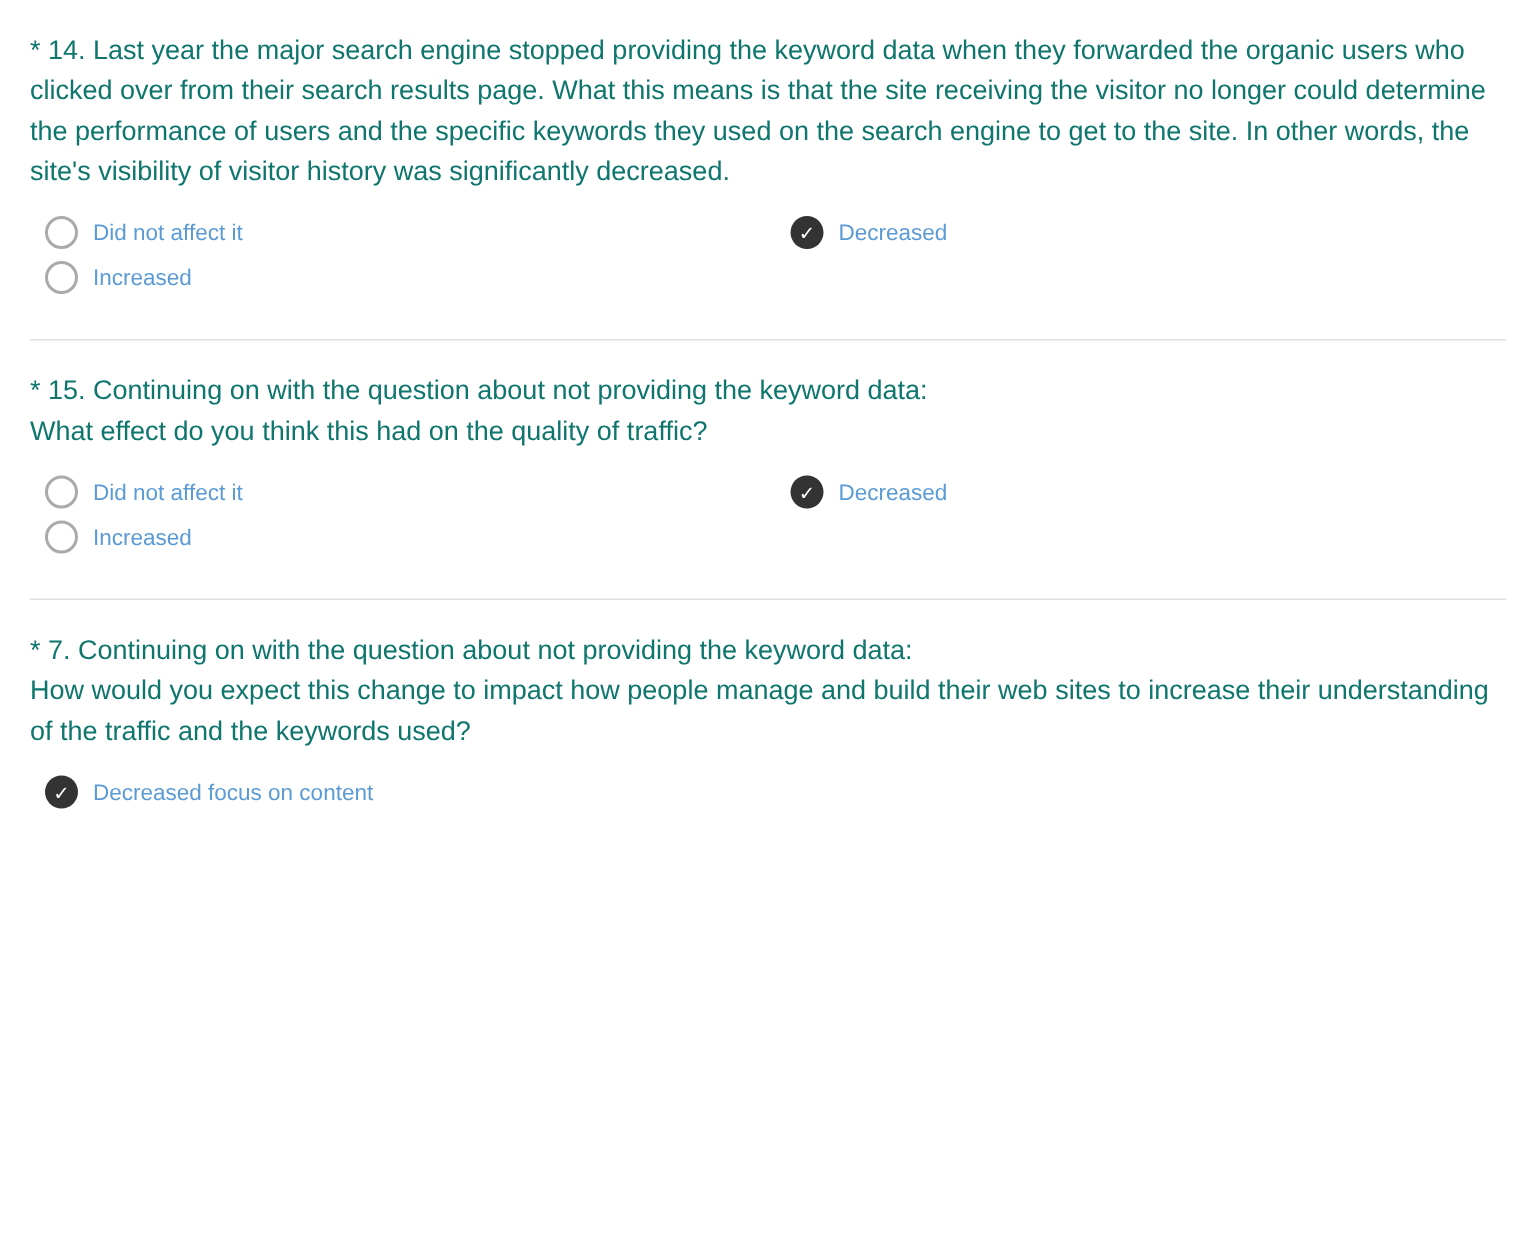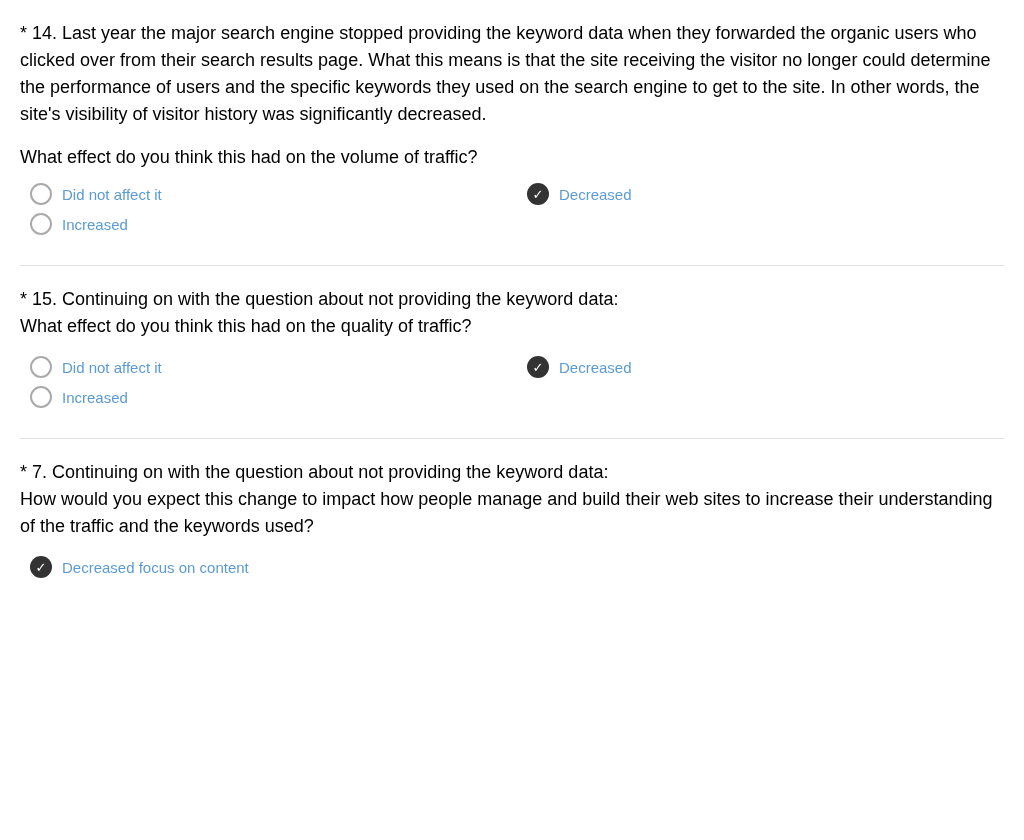--- a/index.html
+++ b/index.html
@@ -15,21 +15,21 @@
       width: 1024px;
       min-height: 840px;
       padding: 20px 20px 20px 20px;
     }
 
     .question-block {
       margin-bottom: 30px;
     }
 
     .question-text {
-      color: #000000;
+      color: #0f766e;
       font-size: 18px;
       line-height: 1.5;
       margin-bottom: 16px;
     }
 
     .options-grid {
       display: grid;
       grid-template-columns: 1fr 1fr;
       row-gap: 8px;
       column-gap: 20px;
@@ -73,23 +73,20 @@
       margin: 10px 0 20px 0;
     }
   </style>
 </head>
 <body>
 
 <div class="question-block">
   <div class="question-text">
     <span>* 14.</span>
     Last year the major search engine stopped providing the keyword data when they forwarded the organic users who clicked over from their search results page. What this means is that the site receiving the visitor no longer could determine the performance of users and the specific keywords they used on the search engine to get to the site. In other words, the site's visibility of visitor history was significantly decreased.
-  </div>
-  <div class="question-text" style="font-weight: normal; margin-bottom: 12px;">
-    What effect do you think this had on the volume of traffic?
   </div>
   <div class="options-grid">
 
     <div class="option-item">
       <span class="radio-circle"></span>
       <span>Did not affect it</span>
     </div>
     <div class="option-item">
       <span class="check-circle">✓</span>
       <span>Decreased</span>

